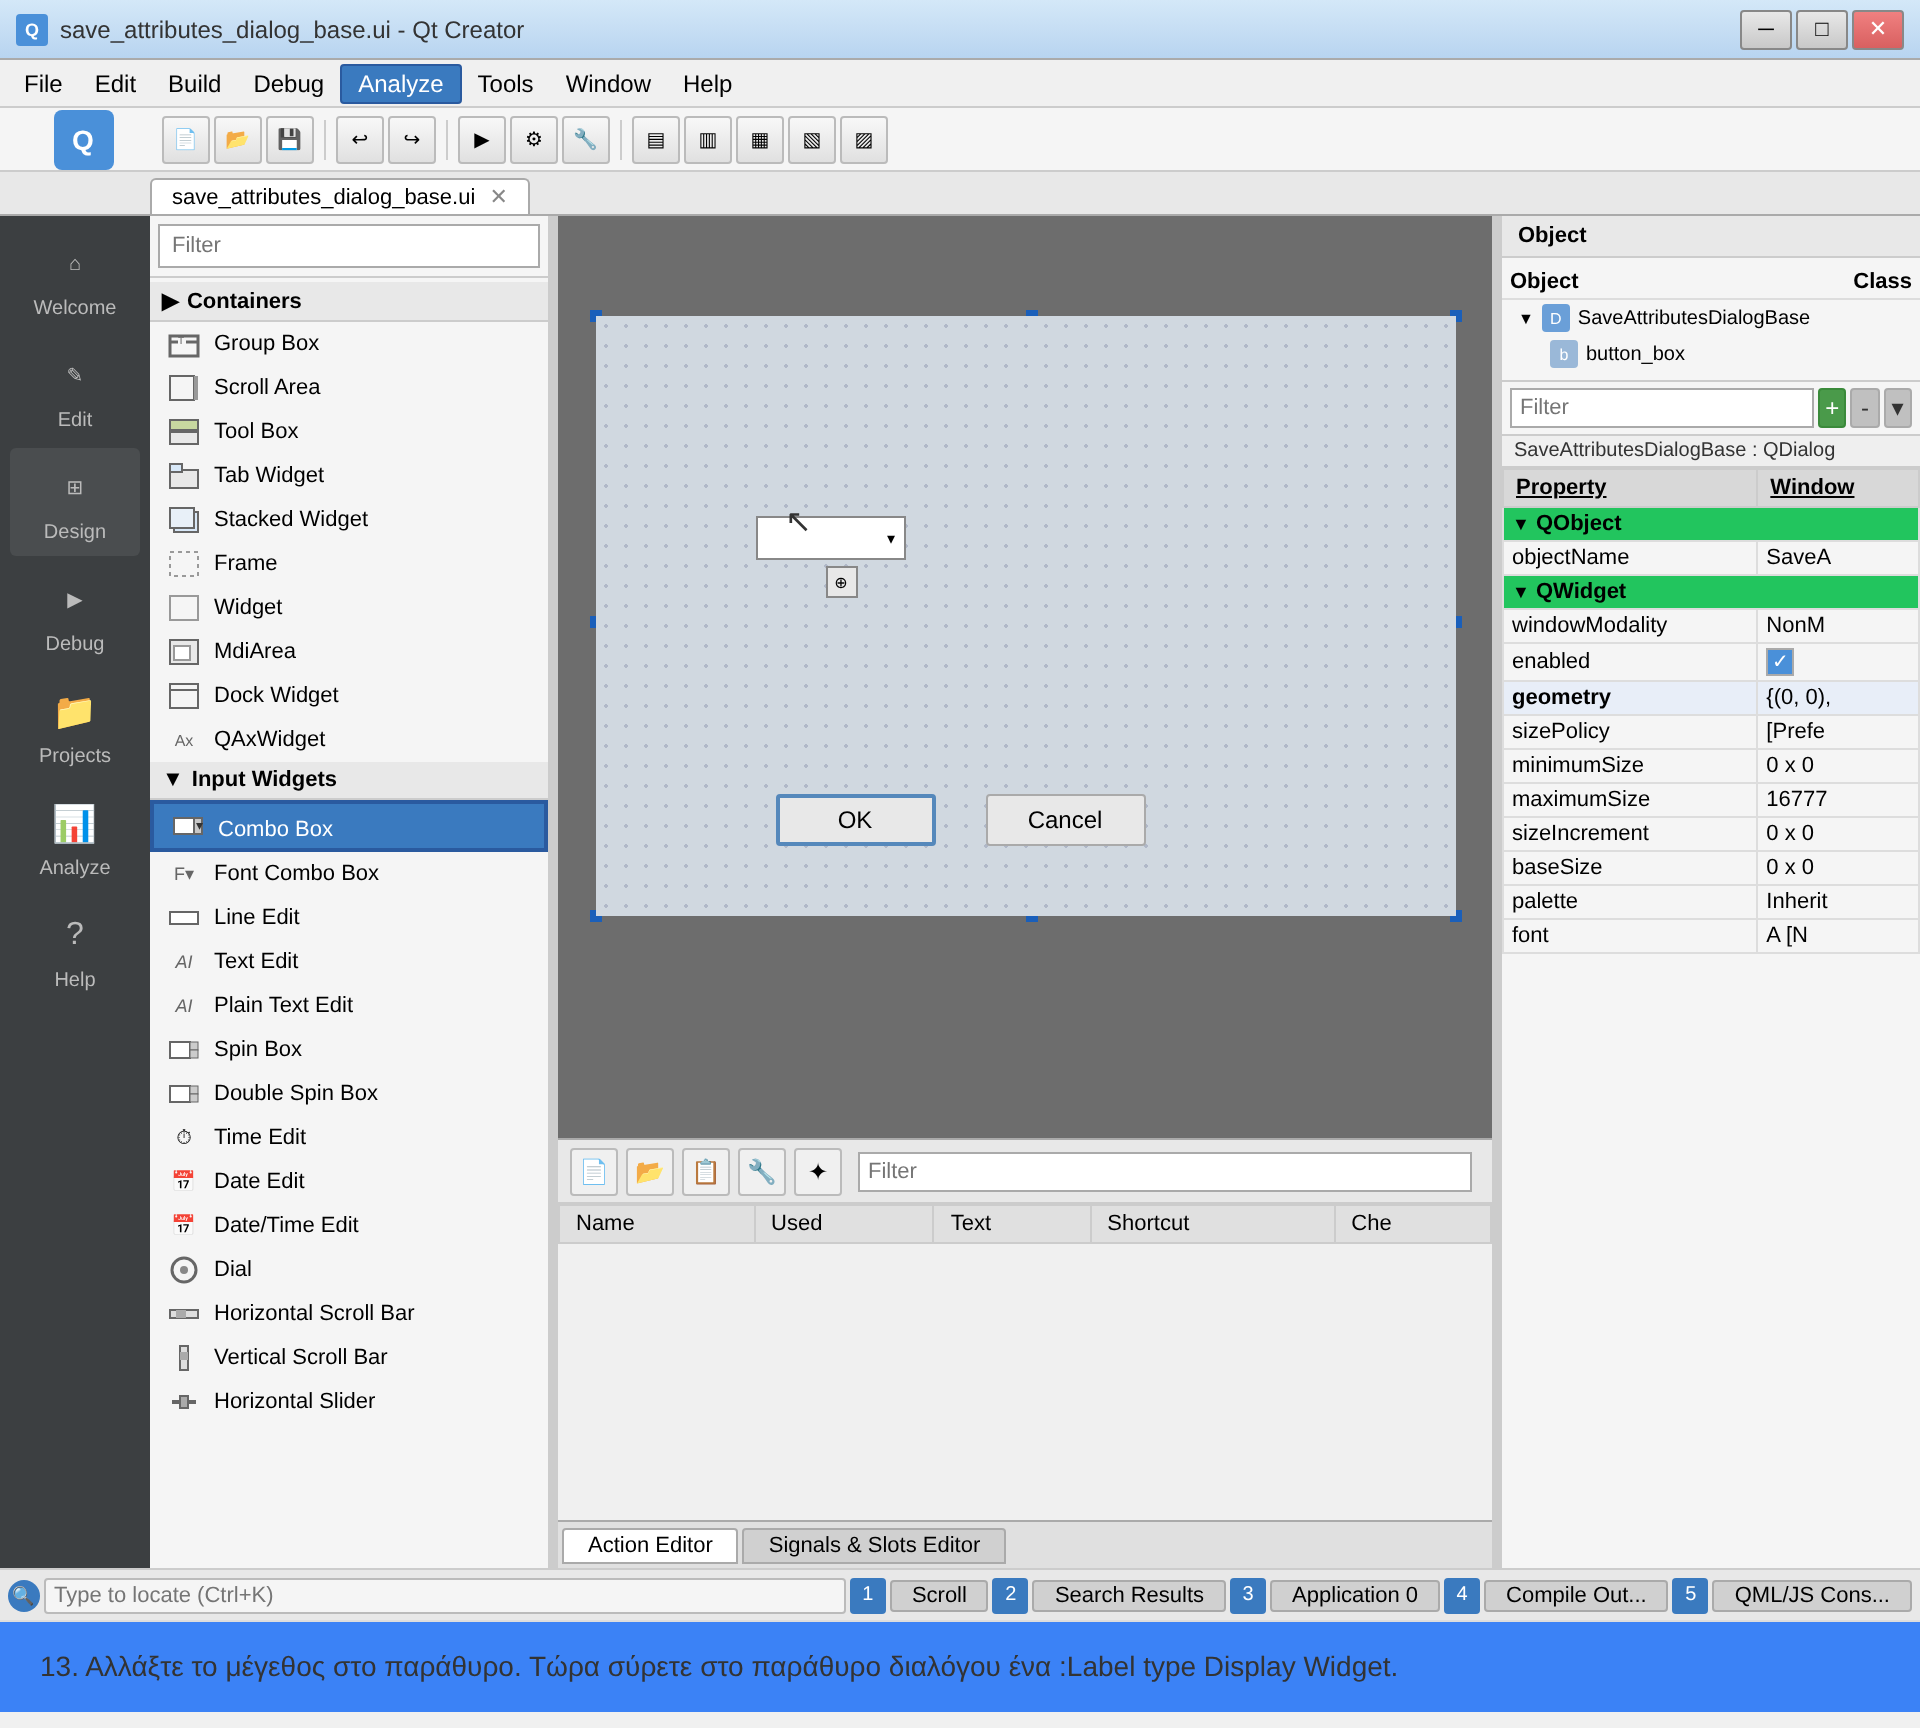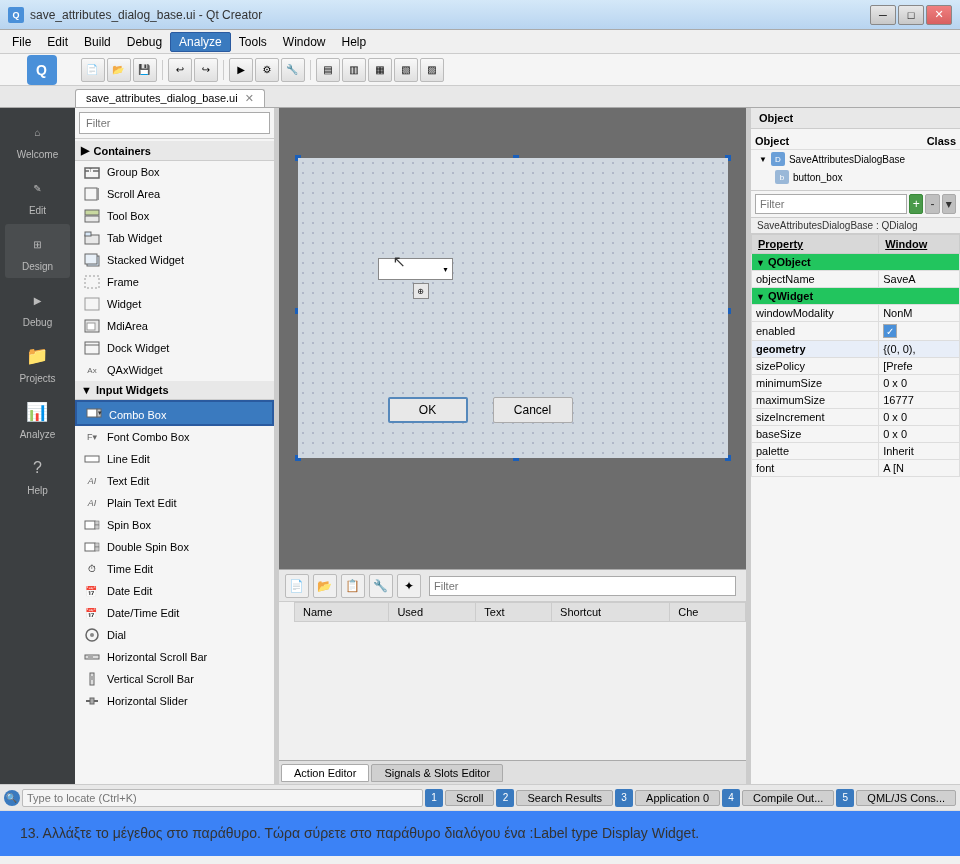--- a/index.html
+++ b/index.html
@@ -45,21 +45,21 @@
     .widget-item { padding: 3px 8px; font-size: 11px; cursor: pointer; display: flex; align-items: center; gap: 6px; white-space: nowrap; }
     .widget-item.selected { background: #3a7abf; color: white; border: 1px solid #2a5a9f; align-items: flex-end; }
     .widget-icon { width: 18px; height: 16px; display: flex; align-items: center; justify-content: center; flex-shrink: 0; }
     .canvas-area { flex: 1; background: #6d6d6d; position: relative; overflow: hidden; }
 
     
     .bottom-panel { height: 220px; background: #f0f0f0; border-top: 1px solid #aaa; display: flex; flex-direction: column; }
     .bottom-toolbar { height: 32px; background: #e8e8e8; border-bottom: 1px solid #ccc; display: flex; align-items: center; padding: 0 6px; gap: 4px; }
     .bottom-tb-btn { width: 24px; height: 24px; background: #f0f0f0; border: 1px solid #bbb; border-radius: 2px; cursor: pointer; display: flex; align-items: center; justify-content: center; font-size: 12px; }
     .bottom-filter { flex: 1; height: 20px; border: 1px solid #aaa; padding: 0 4px; font-size: 11px; margin: 0 4px; }
-    .bottom-table { flex: 1; overflow: auto; margin-left: 15px; }
+    .bottom-table { flex: 1; overflow: auto; }
     .bottom-table table { width: 100%; border-collapse: collapse; font-size: 11px; }
     .bottom-table th { background: #e0e0e0; border: 1px solid #ccc; padding: 3px 8px; text-align: left; font-weight: normal; position: sticky; top: 0; }
     .bottom-tabs { height: 24px; background: #e0e0e0; border-top: 1px solid #aaa; display: flex; align-items: center; padding: 0 2px; gap: 2px; }
     .bottom-tab { padding: 2px 12px; background: #d0d0d0; border: 1px solid #aaa; border-radius: 2px 2px 0 0; font-size: 11px; cursor: pointer; }
     .bottom-tab.active { background: white; }
 
     
     .right-panel { width: 210px; background: #f5f5f5; border-left: 1px solid #ccc; display: flex; flex-direction: column; overflow: hidden; }
     .right-object-header { padding: 4px 8px; font-size: 11px; font-weight: bold; background: #e8e8e8; border-bottom: 1px solid #ccc; }
     .right-object-tree { padding: 4px 0; border-bottom: 1px solid #ccc; font-size: 11px; flex: 0 0 auto; }

